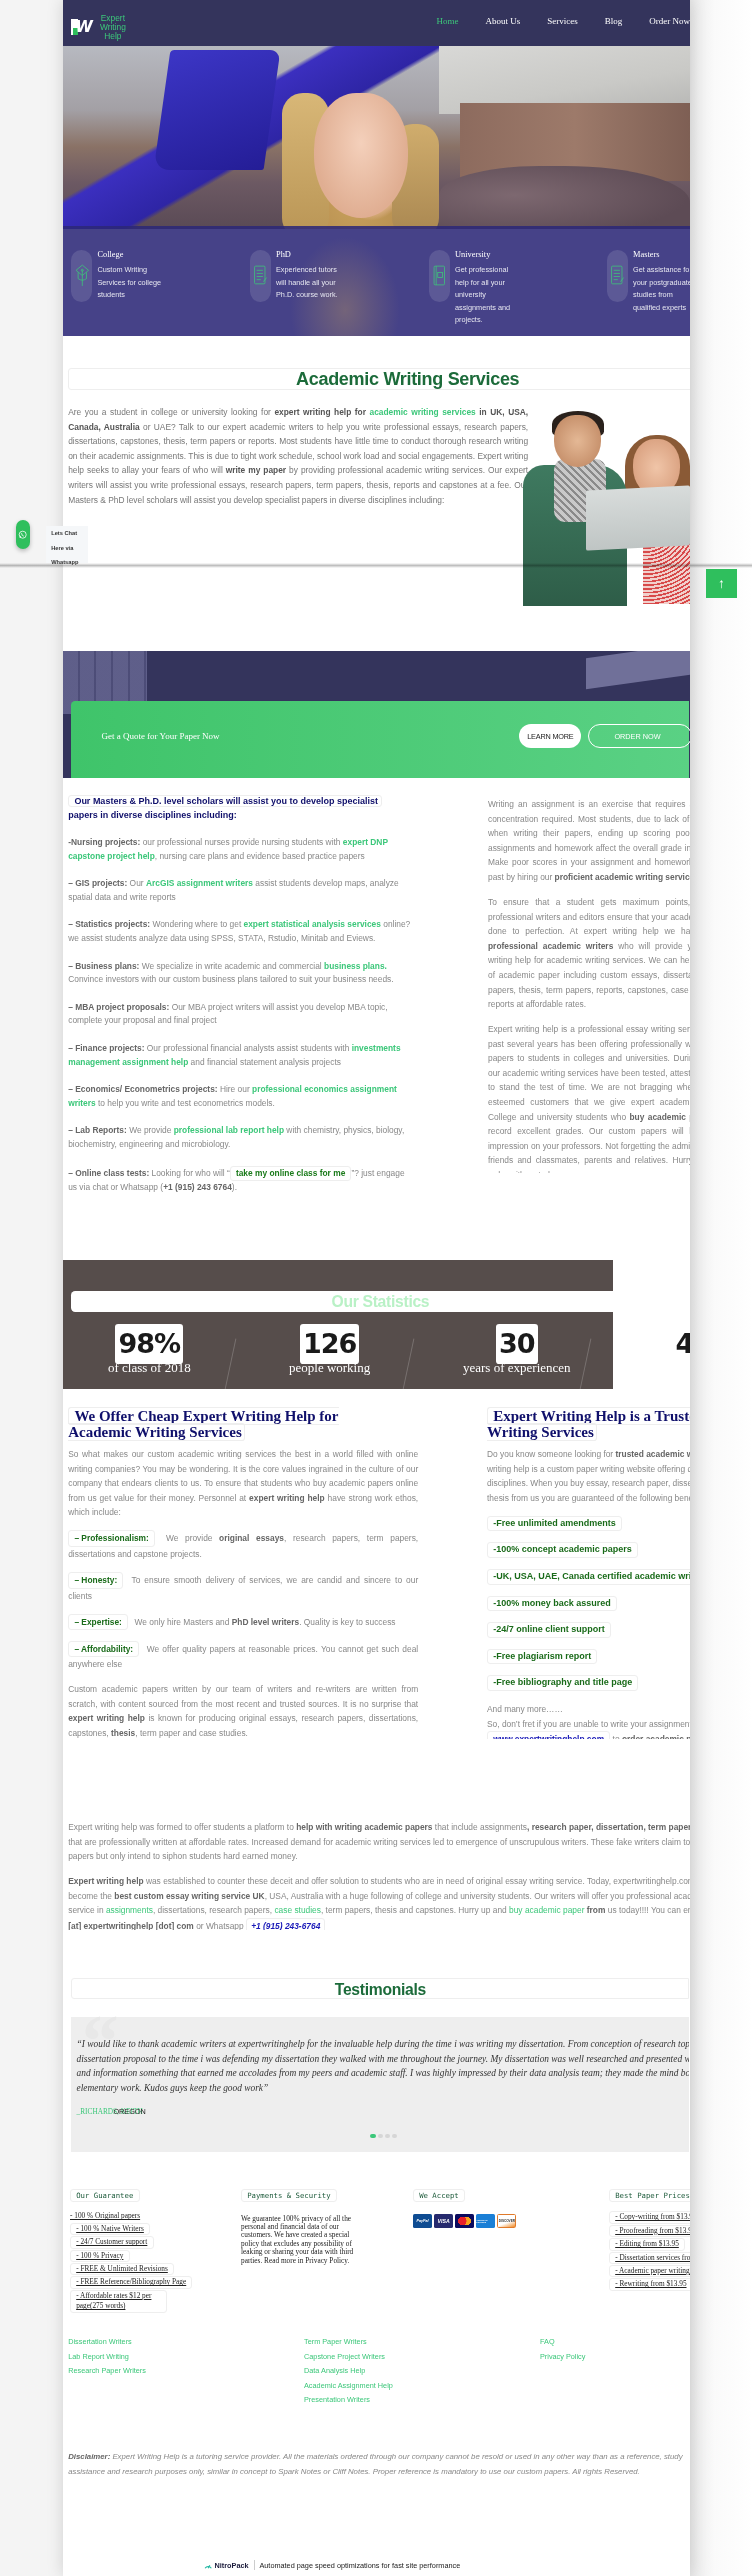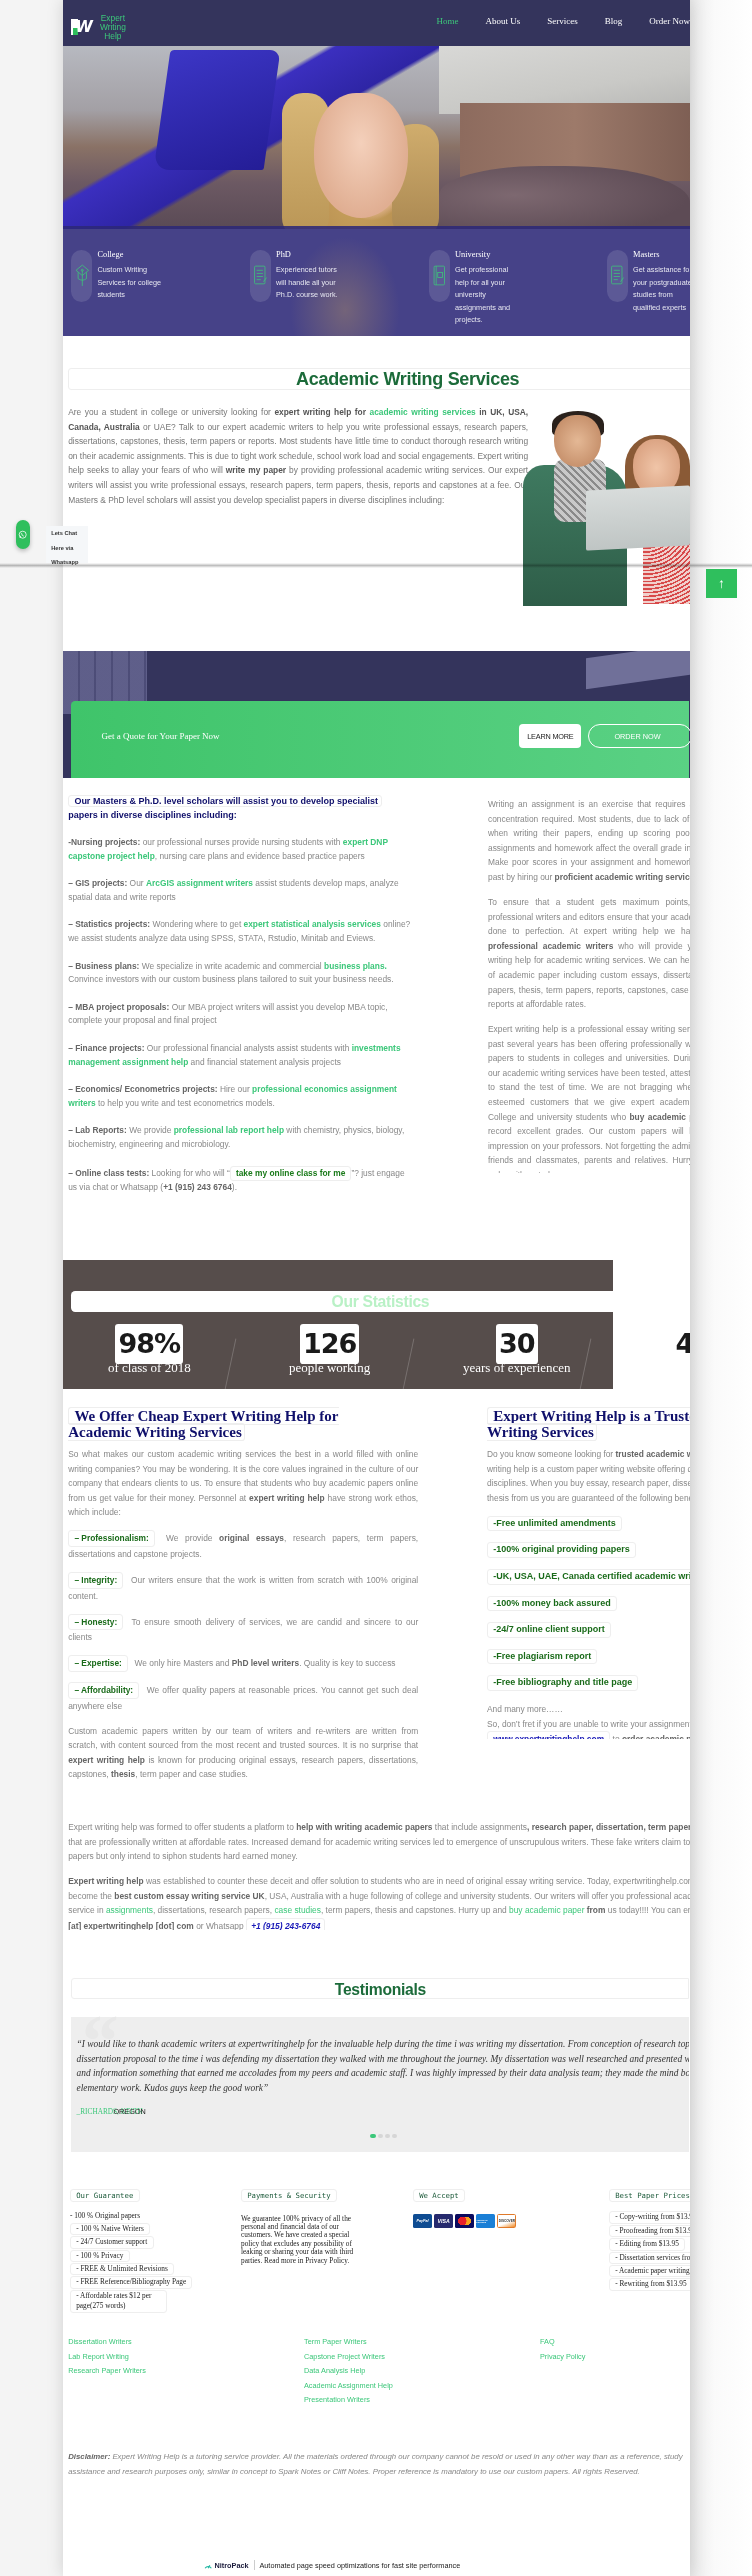--- a/index.html
+++ b/index.html
@@ -65,21 +65,21 @@
   .wa-label { position: absolute; left: 46px; top: 526px; width: 42px; height: 37px; background: #f5f7f9; font-size: 5.7px; line-height: 14.6px; color: #333; padding-left: 5.2px; font-weight: 700; z-index: 10; }
   .shadow-band { position: absolute; left: 0; top: 563px; width: 752px; height: 5.2px; background: linear-gradient(rgba(0,0,0,0.0),rgba(0,0,0,0.25),rgba(0,0,0,0.0)); z-index: 9; }
   .to-top { position: absolute; left: 706px; top: 569px; width: 31px; height: 29px; background: #2fbf5d; color: #fff; font-size: 13.6px; display:flex; align-items:center; justify-content:center; z-index: 10; }
 
   
   .cta-wrap { position: absolute; left: 0; top: 651px; width: 627px; height: 127px; background: #34345c; overflow: hidden; }
   .cta-wrap::before { content:""; position: absolute; left: 0; top: 0; width: 84px; height: 63px; background: repeating-linear-gradient(90deg,#7b7ba8 0 14.6px,#5d5d8a 14.6px 16.7px); opacity: 0.6; }
   .cta-wrap::after { content:""; position: absolute; right: 0; top: 0; width: 104px; height: 31px; background: #8a8ab4; opacity: 0.7; transform: skewY(-8deg); }
   .cta { position: absolute; left: 8.4px; top: 50px; width: 618px; height: 77px; background: linear-gradient(90deg,#3fc46a,#5ad184); border-radius: 4.2px 0 0 0; z-index: 1; }
   .cta-text { position: absolute; left: 30px; top: 30px; font-family: "Liberation Serif", serif; font-size: 9px; color: #fff; }
-  .btn-learn { position: absolute; left: 448px; top: 23px; width: 62px; height: 24px; border-radius: 4px; background: #fff; color: #222; font-size: 7.3px; display:flex; align-items:center; justify-content:center; letter-spacing: -0.2px; }
+  .btn-learn { position: absolute; left: 448px; top: 23px; width: 62px; height: 24px; border-radius: 12px; background: #fff; color: #222; font-size: 7.3px; display:flex; align-items:center; justify-content:center; letter-spacing: -0.2px; }
   .btn-order { position: absolute; left: 517px; top: 23px; width: 104px; height: 24px; border-radius: 12px; border: 0.5px solid #fff; color: #fff; font-size: 7.3px; display:flex; align-items:center; padding-left: 25px; }
 
   
   .disc-head { position: absolute; left: 5.2px; top: 795px; width: 324px; font-size: 9px; line-height: 13.6px; font-weight: 700; color: #10106b; }
   .disc-head span.b1 { display: inline; border: 0.5px solid #eee; border-radius: 3.1px; padding: 0 3.1px 0 5.2px; }
   .disc-list { position: absolute; left: 5.2px; top: 836px; width: 345px; font-size: 8.4px; line-height: 13.6px; color: #888; }
   .disc-list p { margin-bottom: 14px; }
   .disc-list b { color: #666; }
   .disc-list .g { color: #3cc77a; font-weight: 700; }
   .disc-list .pill { display: inline-block; border: 0.5px solid #eee; border-radius: 3.1px; padding: 0 5.2px; color: #1a7a1a; font-weight: 700; }
@@ -127,21 +127,21 @@
   .test-author { position: absolute; left: 5.2px; top: 90px; font-family: "Liberation Serif", serif; font-size: 7.3px; color: #3cc77a; }
   .test-loc { position: absolute; left: 42px; top: 90px; font-size: 7.3px; color: #222; }
   .dots { position: absolute; left: 299px; top: 117px; display: flex; gap: 2.1px; }
   .dot { width: 5.2px; height: 4.2px; border-radius: 2.1px; background: #d6d6d6; }
   .dot.active { background: #3cc77a; }
 
   
   .finfo { position: absolute; top: 2189px; }
   .finfo-head { display: inline-block; border: 0.5px solid #eee; border-radius: 3.1px; padding: 1px 5.2px; font-family: "DejaVu Sans Mono", monospace; font-size: 7.3px; color: #1c5a3a; }
   .finfo ul { list-style: none; margin-top: 9.4px; font-family: "Liberation Serif", serif; font-size: 7.3px; color: #222; }
-  .finfo ul li { border: 0.5px solid #eee; border-radius: 3.1px; padding: 0 5.2px; display: inline-block; margin-bottom: 1px; line-height: 10.4px; }
+  .finfo ul li { border: 0.5px solid #eee; border-radius: 3.1px; padding: 0 5.2px; display: inline-block; margin-bottom: 1px; line-height: 10.4px; text-decoration: underline; }
   .finfo ul li.first { border: none; padding-left: 0; }
   .finfo .pay-text { margin-top: 12.5px; width: 120px; font-family: "Liberation Serif", serif; font-size: 7.3px; line-height: 8.4px; color: #222; }
   .cards { display: flex; gap: 2.1px; margin-top: 11.5px; }
   .card { width: 19px; height: 14px; border-radius: 1.6px; font-size: 3.7px; font-weight: 700; color: #fff; display: flex; align-items: center; justify-content: center; font-style: italic; }
   .prices { width: 81px; overflow: hidden; }
   .prices ul { width: 136px; }
 
   
   .links { position: absolute; top: 2335px; font-size: 7.3px; line-height: 14.6px; }
   .links a { display: block; color: #3cc77a; text-decoration: none; }
@@ -313,34 +313,33 @@
     <div class="stat" style="left:599px">
       <div class="stat-num">4</div>
       <div class="stat-label">Students</div>
     </div>
   </section>
 
   <h2 class="offer-head"><span>We Offer Cheap Expert Writing Help for Academic Writing Services</span></h2>
   <div class="offer-body">
     <p><span>So what makes our custom academic writing services the best in a world filled with online writing companies? You may be wondering. It is the core values ingrained in the culture of our company that endears clients to us. To ensure that students who buy academic papers online from us get value for their money. Personnel at </span><b>expert writing help</b><span> have strong work ethos, which include:</span></p>
     <p><span class="tag">– Professionalism:</span><span> We provide </span><b>original essays</b><span>, research papers, term papers, dissertations and capstone projects.</span></p>
-    <p><span class="tag">– Integrity:</span><span> Our writers ensure that the work is written from scratch with 100% original content.</span></p>
     <p><span class="tag">– Honesty:</span><span> To ensure smooth delivery of services, we are candid and sincere to our clients</span></p>
     <p><span class="tag">– Expertise:</span><span> We only hire Masters and </span><b>PhD level writers</b><span>. Quality is key to success</span></p>
     <p><span class="tag">– Affordability:</span><span> We offer quality papers at reasonable prices. You cannot get such deal anywhere else</span></p>
     <p><span>Custom academic papers written by our team of writers and re-writers are written from scratch, with content sourced from the most recent and trusted sources. It is no surprise that </span><b>expert writing help</b><span> is known for producing original essays, research papers, dissertations, capstones, </span><b>thesis</b><span>, term paper and case studies.</span></p>
   </div>
 
   <h2 class="trust-head"><span>Expert Writing Help is a Trusted Academic Writing Services</span></h2>
   <div class="trust-body">
     <div class="inner">
       <p style="margin-bottom:10.4px"><span>Do you know someone looking for </span><b>trusted academic writing services</b><span>? Expert writing help is a custom paper writing website offering quality papers in all academic disciplines. When you buy essay, research paper, dissertation, term paper and thesis from us you are guaranteed of the following benefits:</span></p>
       <div>
         <div><span class="benefit">-Free unlimited amendments</span></div>
-        <div><span class="benefit">-100% original providing papers</span></div>
+        <div><span class="benefit">-100% concept academic papers</span></div>
         <div><span class="benefit">-UK, USA, UAE, Canada certified academic writers</span></div>
         <div><span class="benefit">-100% money back assured</span></div>
         <div><span class="benefit">-24/7 online client support</span></div>
         <div><span class="benefit">-Free plagiarism report</span></div>
         <div><span class="benefit">-Free bibliography and title page</span></div>
       </div>
       <p>And many more……</p>
       <p><span>So, don’t fret if you are unable to write your assignment? Just visit us at </span><a class="url-pill">www.expertwritinghelp.com</a><span> to </span><b>order academic papers</b></p>
     </div>
   </div>

